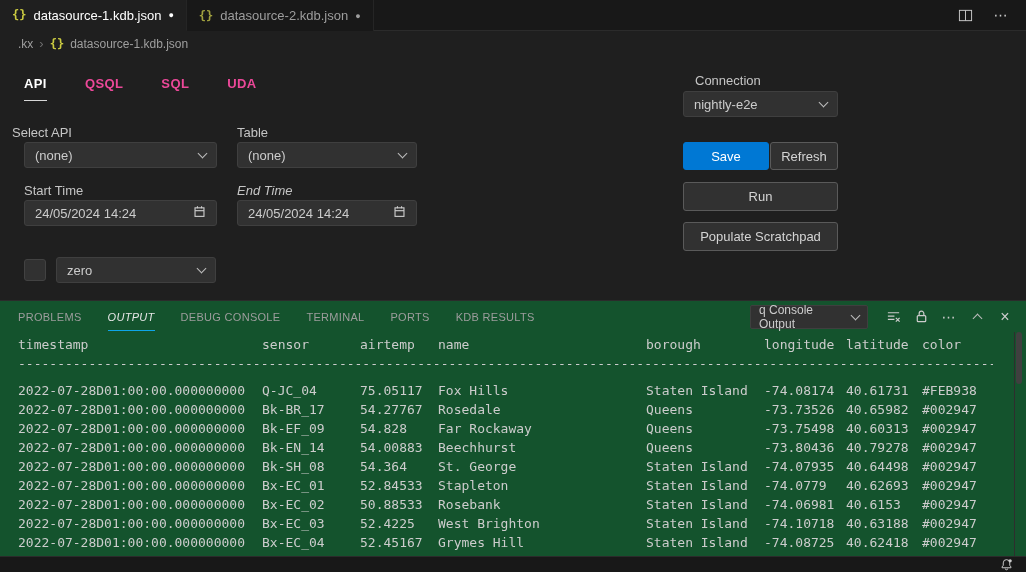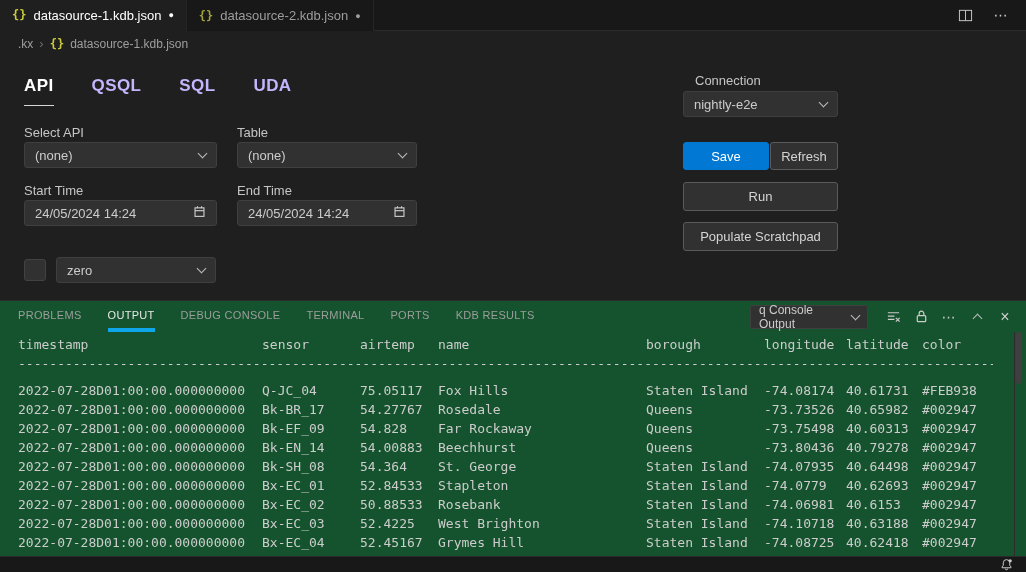--- a/index.html
+++ b/index.html
@@ -17,42 +17,42 @@
   .tabbar-actions { margin-left:auto; display:flex; align-items:center; gap:14px; padding-right:14px; }
   .iconbtn { display:flex; align-items:center; justify-content:center; width:22px; height:22px; border-radius:4px; cursor:pointer; color:#cccccc; }
   .ellipsis-txt { font-size:14px; letter-spacing:1px; color:#cccccc; }
 
   
   .breadcrumb { position:absolute; left:0; top:31px; width:1026px; height:25px; display:flex; align-items:center; gap:6px; padding-left:18px; font-size:12px; color:#9f9f9f; background:#1f1f1f; }
   .crumb-sep { color:#6e6e6e; font-size:13px; }
 
   
   .editor { position:absolute; left:0; top:56px; width:1026px; height:244px; background:#1f1f1f; }
-  .api-tabs { position:absolute; left:24px; top:20px; display:flex; gap:38px; font-size:17px; letter-spacing:0.4px; }
-  .api-tab { color:#c4b5fd; padding-bottom:9px; cursor:pointer; font-weight:bold; }
+  .api-tabs { position:absolute; left:24px; top:20px; display:flex; gap:38px; font-size:13px; letter-spacing:0.4px; }
+  .api-tab { color:#ec4899; padding-bottom:9px; cursor:pointer; font-weight:bold; }
   .api-tab.active { color:#ffffff; border-bottom:1px solid #d7d7d7; }
 
   .field-label { position:absolute; font-size:13px; color:#c5c5c5; }
   .control { position:absolute; height:26px; background:#313131; border:1px solid #3f3f3f; border-radius:3px; display:flex; align-items:center; padding:0 10px; font-size:13px; color:#cccccc; cursor:pointer; }
   .control .grow { flex:1; }
   .chev { width:7px; height:7px; border-right:1.4px solid #bdbdbd; border-bottom:1.4px solid #bdbdbd; transform:rotate(45deg); margin-top:-3px; flex:none; }
   .chev-up { transform:rotate(225deg); margin-top:3px; }
 
   .checkbox { position:absolute; width:22px; height:22px; background:#313131; border:1px solid #424242; border-radius:3px; cursor:pointer; }
 
   .btn { position:absolute; display:flex; align-items:center; justify-content:center; font-size:13px; border-radius:3px; cursor:pointer; }
   .btn-primary { background:#0078d4; color:#ffffff; border:1px solid #0078d4; }
   .btn-secondary { background:#313131; color:#d4d4d4; border:1px solid #5a5a5a; }
 
   
   .panel { position:absolute; left:0; top:300px; width:1026px; height:256px; background:#14532d; border-top:1px solid #2b2b2b; }
   .panel-header { position:absolute; left:0; top:0; width:1026px; height:31px; display:flex; align-items:center; }
   .panel-tabs { display:flex; gap:26px; padding-left:18px; font-size:11px; }
   .panel-tab { color:#9d9d9d; padding:8px 0 7px 0; cursor:pointer; letter-spacing:0.3px; }
-  .panel-tab.active { color:#e7e7e7; border-bottom:4px solid #0ea5e9; }
+  .panel-tab.active { color:#e7e7e7; border-bottom:1px solid #0ea5e9;font-style:italic; }
   .panel-actions { margin-left:auto; display:flex; align-items:center; gap:6px; padding-right:10px; }
   .channel-select { position:relative; width:118px; height:24px; background:#313131; border:1px solid #3f3f3f; border-radius:2px; display:flex; align-items:center; padding:0 8px; font-size:12px; color:#cccccc; cursor:pointer; margin-right:8px; }
   .panel .iconbtn svg { display:block; }
   .close-x { font-size:16px; color:#cccccc; }
 
   
   .output { position:absolute; left:0; top:31px; width:1026px; height:225px; overflow:hidden; font-family:"DejaVu Sans Mono", monospace; font-size:13px; line-height:19px; color:#cccccc; padding:3px 0 0 18px; }
   .orow { display:flex; white-space:pre; }
   .c { flex:none; overflow:hidden; }
   .c0{width:244px}.c1{width:98px}.c2{width:78px}.c3{width:208px}.c4{width:118px}.c5{width:82px}.c6{width:76px}.c7{width:90px}
@@ -101,21 +101,21 @@
 
   <div class="editor">
 
     <div class="api-tabs">
       <span class="api-tab active">API</span>
       <span class="api-tab">QSQL</span>
       <span class="api-tab">SQL</span>
       <span class="api-tab">UDA</span>
     </div>
 
-    <span class="field-label" style="left:24px; top:69px;">Select API</span>
+    <span class="field-label" style="left:12px; top:69px;">Select API</span>
     <div class="control" style="left:24px; top:86px; width:193px;">
       <span class="grow">(none)</span>
       <span class="chev"></span>
     </div>
 
     <span class="field-label" style="left:237px; top:69px;">Table</span>
     <div class="control" style="left:237px; top:86px; width:180px;">
       <span class="grow">(none)</span>
       <span class="chev"></span>
     </div>
@@ -126,21 +126,21 @@
       <span>
         <svg width="13" height="13" viewBox="0 0 16 16">
             <rect x="2.5" y="3.5" width="11" height="10.5" fill="none" stroke="#cccccc" stroke-width="1.4"></rect>
             <line x1="2.5" y1="7" x2="13.5" y2="7" stroke="#cccccc" stroke-width="1.4"></line>
             <line x1="5.5" y1="1.5" x2="5.5" y2="4" stroke="#cccccc" stroke-width="1.4"></line>
             <line x1="10.5" y1="1.5" x2="10.5" y2="4" stroke="#cccccc" stroke-width="1.4"></line>
           </svg>
       </span>
     </div>
 
-    <span class="field-label" style="left:237px; top:127px;">End Time</span>
+    <span class="field-label" style="left:237px; top:127px;font-style:italic;">End Time</span>
     <div class="control" style="left:237px; top:144px; width:180px;">
       <span class="grow">24/05/2024 14:24</span>
       <span>
         <svg width="13" height="13" viewBox="0 0 16 16">
             <rect x="2.5" y="3.5" width="11" height="10.5" fill="none" stroke="#cccccc" stroke-width="1.4"></rect>
             <line x1="2.5" y1="7" x2="13.5" y2="7" stroke="#cccccc" stroke-width="1.4"></line>
             <line x1="5.5" y1="1.5" x2="5.5" y2="4" stroke="#cccccc" stroke-width="1.4"></line>
             <line x1="10.5" y1="1.5" x2="10.5" y2="4" stroke="#cccccc" stroke-width="1.4"></line>
           </svg>
       </span>

